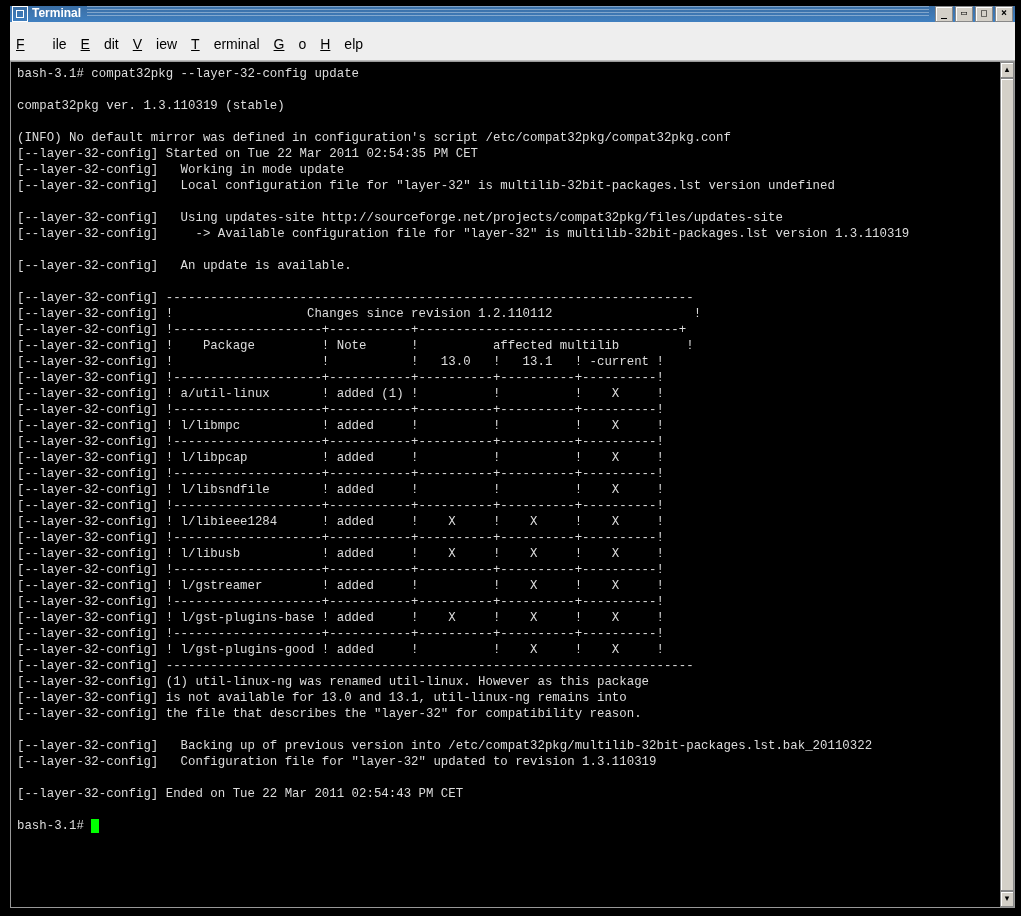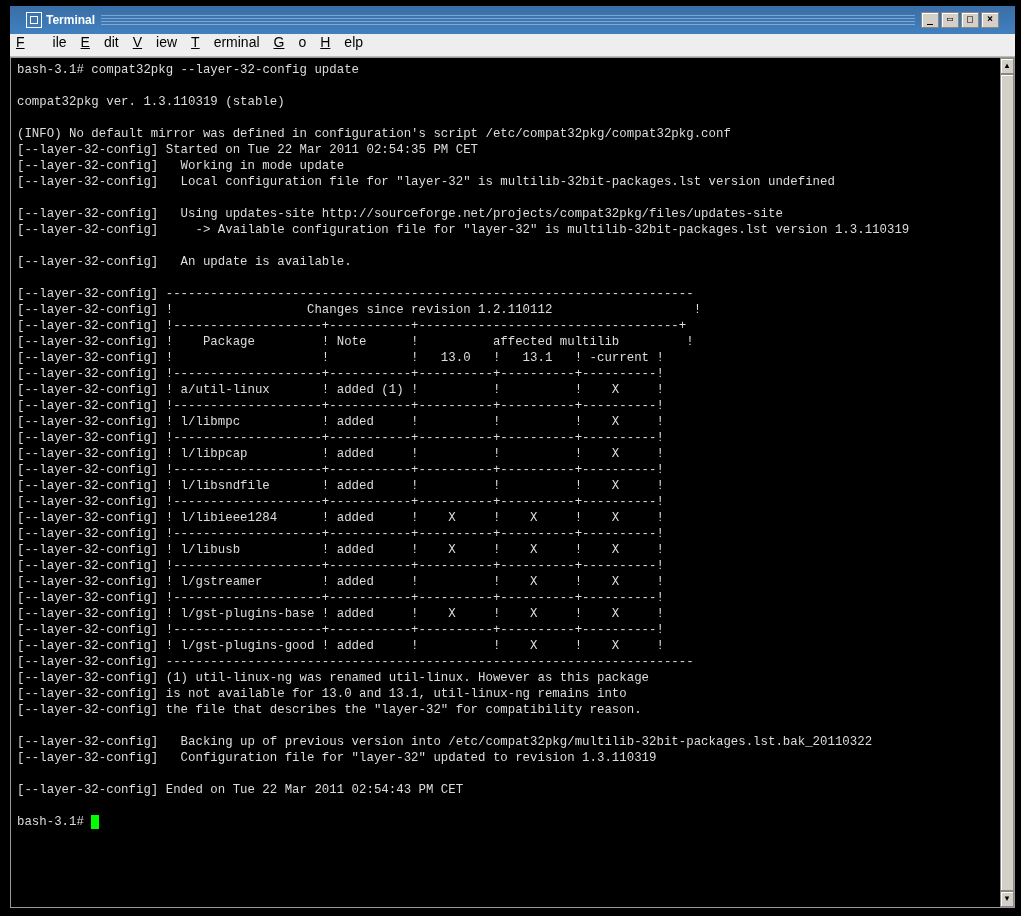--- a/index.html
+++ b/index.html
@@ -19,26 +19,25 @@
     height: 902px;
     background: #e8e8e8;
     border: 2px solid #000;
     box-shadow: -4px -3px 0 2px #000;
     display: flex;
     flex-direction: column;
   }
   .titlebar {
     background: linear-gradient(#3a6ea5, #4080c0);
     color: #fff;
-    height: 28px;
-    display: flex;
-    align-items: center;
+    height: 16px;
+    display: flex;
     font-size: 12px;
     font-weight: bold;
-    padding: 0 16px;
+    padding: 0 2px;
   }
   .titlebar .icon {
     width: 14px;
     height: 14px;
     border: 1px solid #fff;
     margin-right: 4px;
     display: flex;
     align-items: center;
     justify-content: center;
   }
@@ -65,23 +64,23 @@
     font-size: 10px;
     line-height: 12px;
     text-align: center;
     color: #000;
     font-family: monospace;
   }
   .menubar {
     background: #eee;
     height: 22px;
     display: flex;
-    align-items: flex-start;
+    align-items: flex-end;
     font-size: 14px;
-    padding: 0 6px;
+    padding: 8px 6px;
     border-bottom: 1px solid #bbb;
   }
   .menubar span {
     margin-right: 14px;
   }
   .menubar .ul { text-decoration: underline; }
   .termwrap {
     flex: 1;
     background: #000;
     position: relative;

